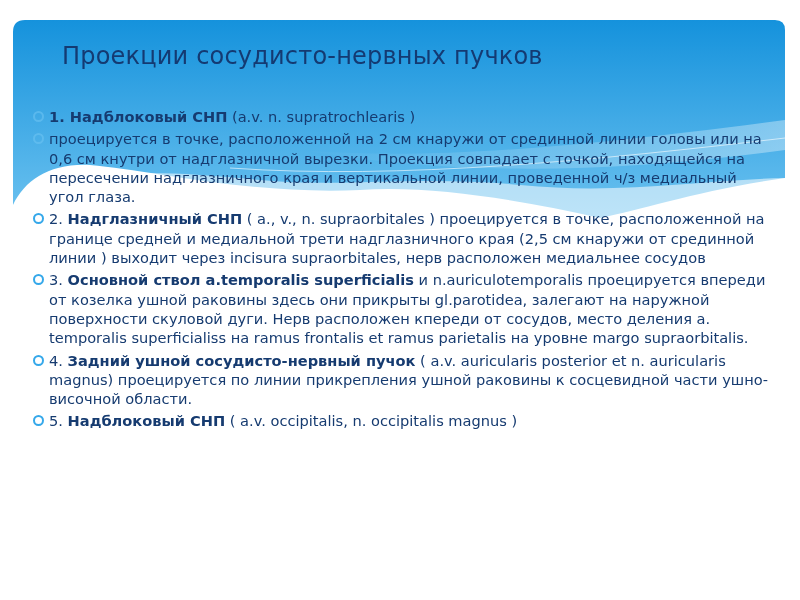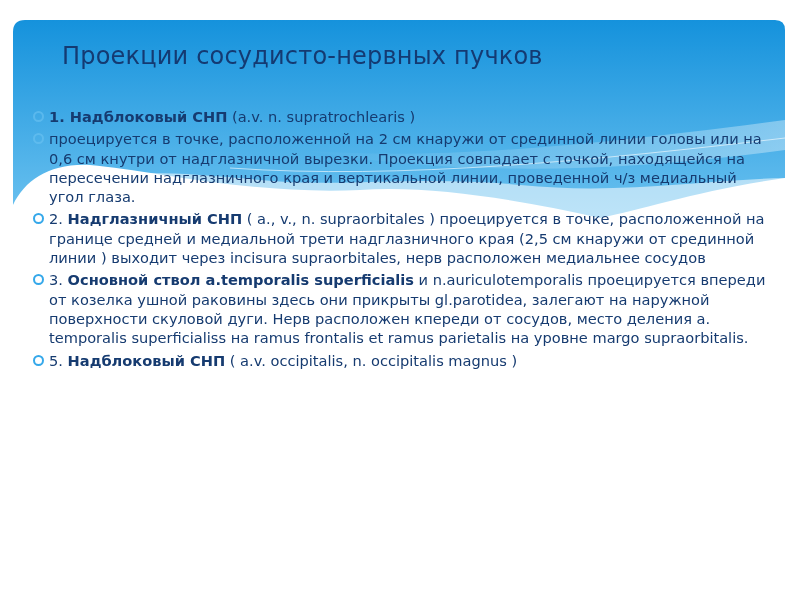--- a/index.html
+++ b/index.html
@@ -64,16 +64,20 @@
     <div class="item">
       <span class="bullet"></span>
       <span>2. </span><span class="b">Надглазничный СНП</span><span> ( a., v., n. supraorbitales )  проецируется в точке, расположенной на границе средней и медиальной трети надглазничного края (2,5 см кнаружи от срединной линии ) выходит через  incisura supraorbitales,  нерв расположен медиальнее сосудов</span>
     </div>
     <div class="item">
       <span class="bullet"></span>
       <span>3. </span><span class="b">Основной ствол a.temporalis superficialis</span><span> и n.auriculotemporalis проецируется впереди от козелка ушной раковины здесь они прикрыты gl.parotidea, залегают на наружной поверхности скуловой дуги. Нерв расположен  кпереди от сосудов, место деления a. temporalis superficialiss на ramus frontalis et ramus parietalis  на уровне margo supraorbitalis.</span>
     </div>
     <div class="item">
       <span class="bullet"></span>
+      <span>4. </span><span class="b">Задний ушной сосудисто-нервный пучок</span><span> ( a.v. auricularis posterior et n. auricularis magnus) проецируется по линии прикрепления ушной раковины к сосцевидной части ушно- височной области.</span>
+    </div>
+    <div class="item">
+      <span class="bullet"></span>
       <span>5. </span><span class="b">Надблоковый СНП</span><span> ( a.v. occipitalis,  n. occipitalis magnus )</span>
     </div>
   </div>
 </div>
 
 </body></html>

